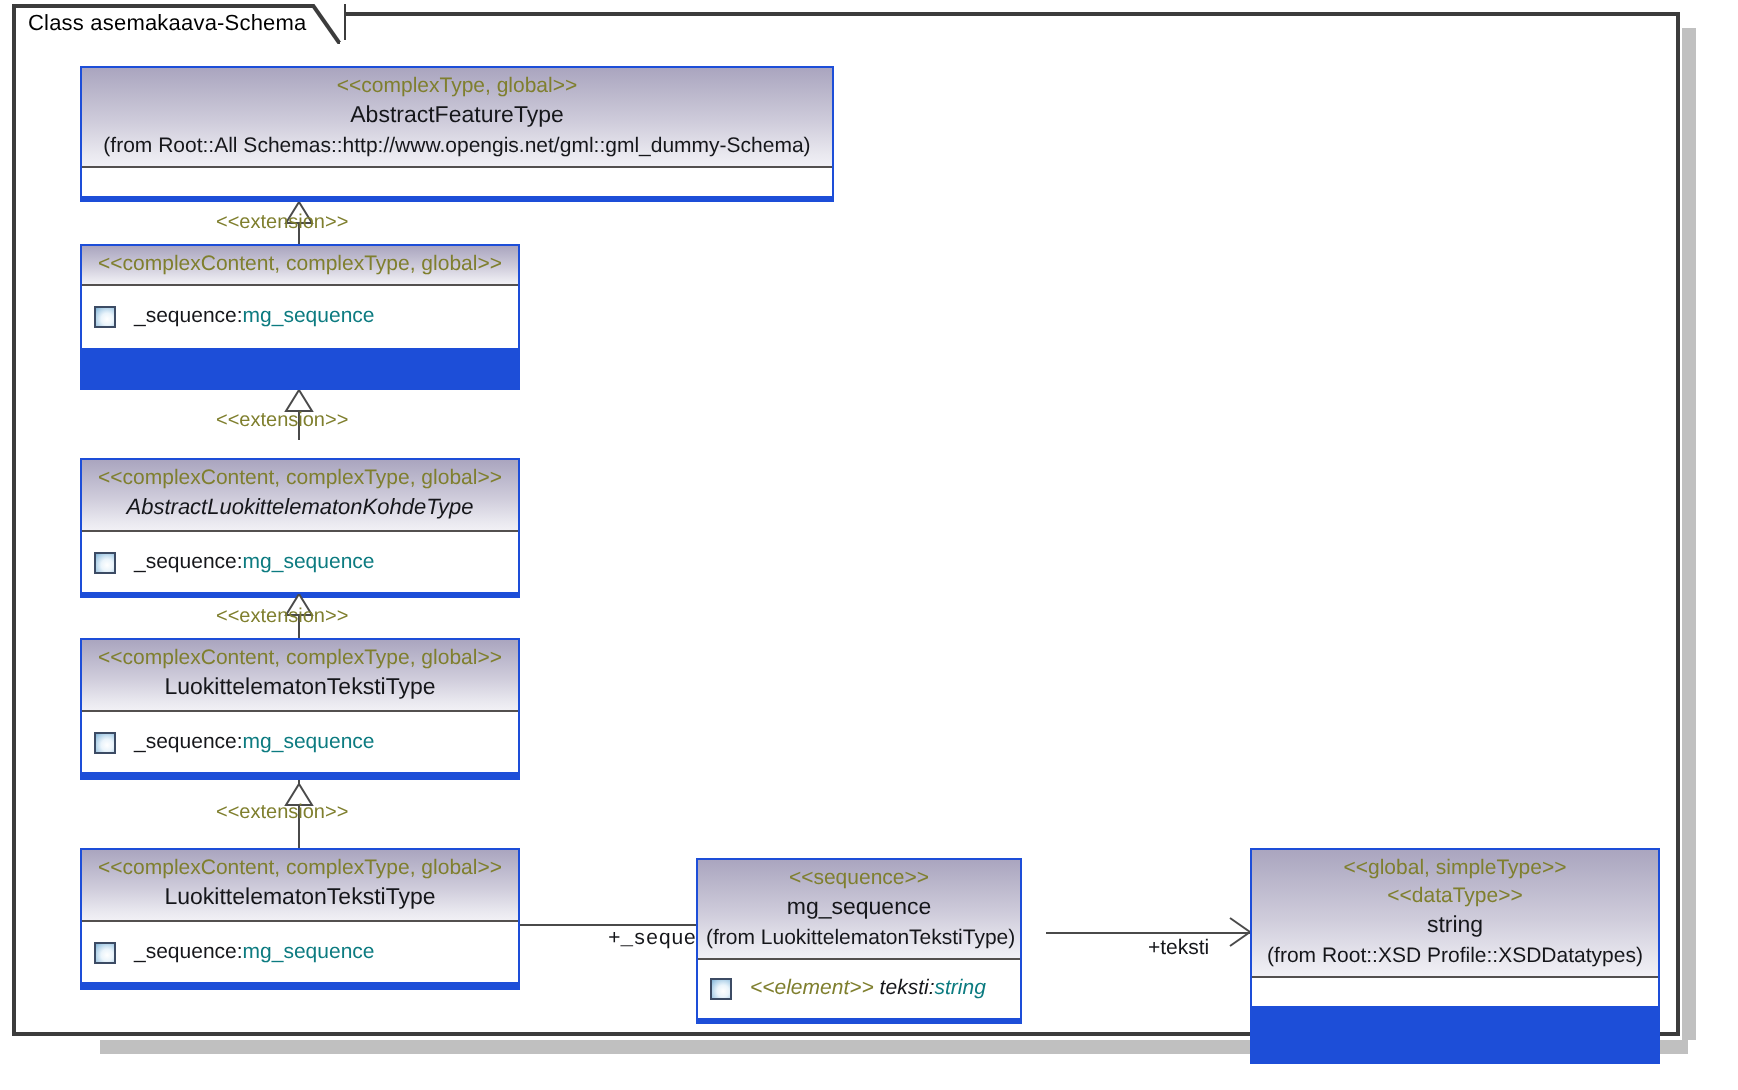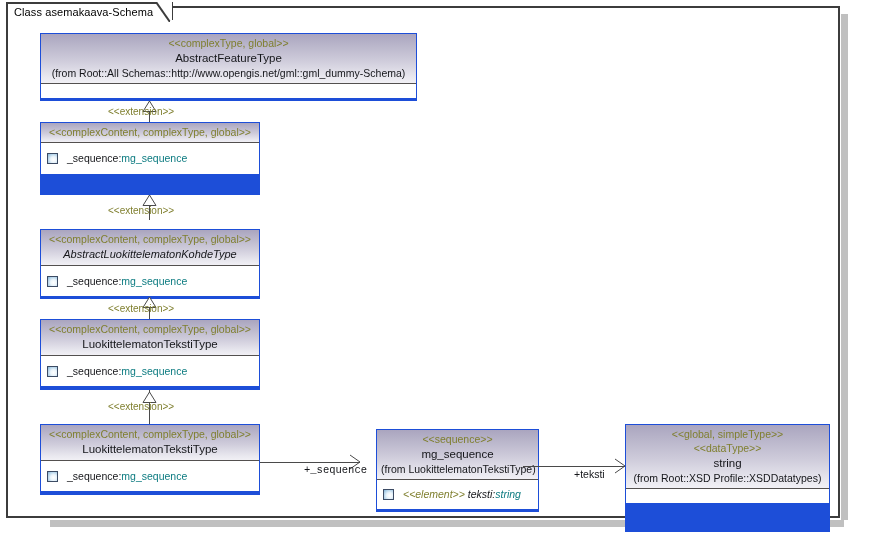--- a/index.html
+++ b/index.html
@@ -267,21 +267,21 @@
   </div>
 
   <div class="conn-line conn-h" style="left:260px; top:462px; width:100px;"></div>
   <div class="assoc-arrow" style="left:348px; top:454px;">
     <svg width="14" height="16" viewBox="0 0 14 16">
       <polyline points="2,1 12,8 2,15" stroke="#4a4a4a" stroke-width="1" fill="none"></polyline>
     </svg>
   </div>
   <div class="assoc-label" style="left:304px; top:464px;font-family:Liberation Mono, monospace;">+_sequence</div>
 
-  <div class="uml-box" style="left:376px; top:429px; width:163px; height:83px;">
+  <div class="uml-box" style="left:348px; top:429px; width:163px; height:83px;">
     <div class="uml-head">
       <div class="stereo">&lt;&lt;sequence&gt;&gt;</div>
       <div class="cname">mg_sequence</div>
       <div class="cfrom">(from LuokittelematonTekstiType)</div>
     </div>
     <div class="uml-compartment" style="height:23px;font-style:italic;">
       <span class="attr-icon"></span>
       <span class="attr-text"><span class="t-stereo">&lt;&lt;element&gt;&gt;</span> teksti:<span class="t-type">string</span></span>
     </div>
   </div>

